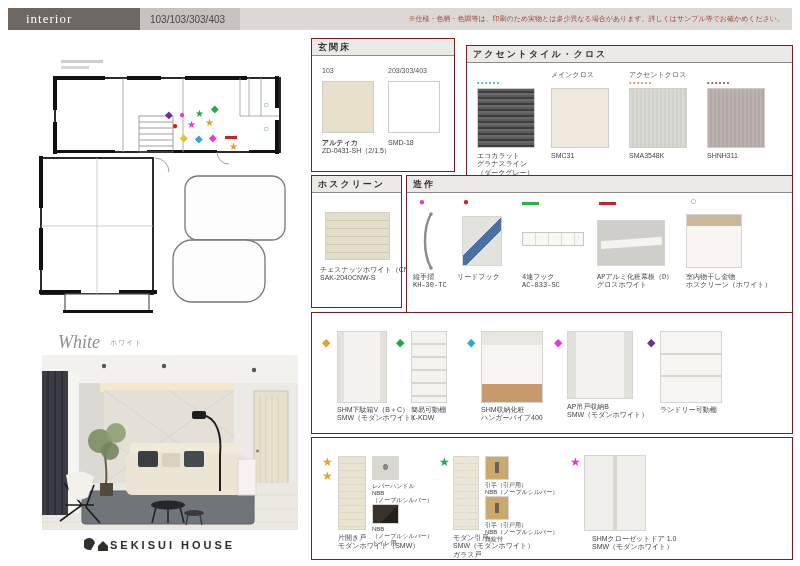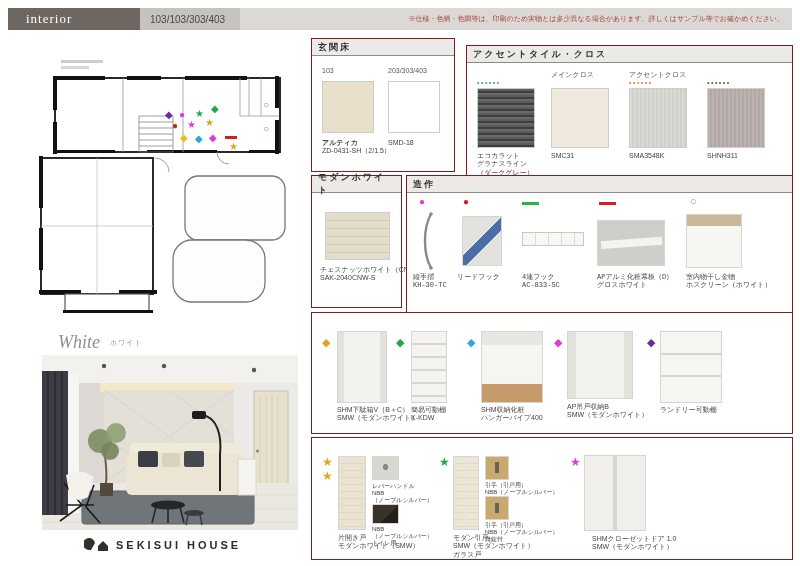--- a/index.html
+++ b/index.html
@@ -64,21 +64,21 @@
   .mk-bar{width:17px;height:3px;}
   .pmk{position:absolute;font-size:10px;line-height:1;}
   .pbar{width:12px;height:3px;font-size:0;}
   
   #plan{position:absolute;left:35px;top:58px;width:265px;height:272px;}
   #white-label{position:absolute;left:58px;top:332px;color:#8f8f8f;
      font-family:"Liberation Serif", serif;font-style:italic;font-size:18px;}
   #white-label span.jp{font-size:7px;font-style:normal;font-family:"Liberation Sans",sans-serif;
      color:#9a9a9a;margin-left:10px;vertical-align:3px;letter-spacing:1px;}
   #photo{position:absolute;left:42px;top:355px;width:256px;height:175px;}
-  #logo{position:absolute;left:48px;top:537px;display:flex;align-items:center;gap:6px;padding-left:36px;}
+  #logo{position:absolute;left:48px;top:537px;display:flex;align-items:center;padding-left:36px;}
   #logo .txt{font-size:11px;font-weight:bold;letter-spacing:3px;color:#2f2b28;}
 </style>
 </head>
 <body>
 
 <div id="sheet">
 
   <div class="hdr hdr-dark">interior</div>
   <div class="hdr hdr-mid">103/103/303/403</div>
   <div class="hdr hdr-light">※仕様・色柄・色調等は、印刷のため実物とは多少異なる場合があります。詳しくはサンプル等でお確かめください。</div>
@@ -251,21 +251,21 @@
     <div class="toplbl" style="left:162px;top:24px;">アクセントクロス</div>
     <div class="dots" style="left:162px;top:33px;color:#d9853d;">••••••</div>
     <div class="sw sw-graygreen" style="left:162px;top:42px;width:58px;height:60px;"></div>
     <div class="lbl" style="left:162px;top:106px;">SMA3548K</div>
     <div class="dots" style="left:240px;top:33px;color:#6e5243;">••••••</div>
     <div class="sw sw-mauve" style="left:240px;top:42px;width:58px;height:60px;"></div>
     <div class="lbl" style="left:240px;top:106px;">SHNH311</div>
   </div>
 
   <div class="panel" style="left:311px;top:175px;width:91px;height:133px;">
-    <div class="panel-h">モダンホワイト</div>
+    <div class="panel-h">ホスクリーン</div>
     <div class="sw sw-wood" style="left:13px;top:36px;width:65px;height:48px;"></div>
     <div class="lbl" style="left:8px;top:90px;">
       <div>チェスナッツホワイト（CNW）</div>
       <div>SAK-2040CNW-S</div>
     </div>
   </div>
 
   <div class="panel" style="left:406px;top:175px;width:387px;height:165px;font-family:Liberation Mono, monospace;">
     <div class="panel-h">造作</div>
 

